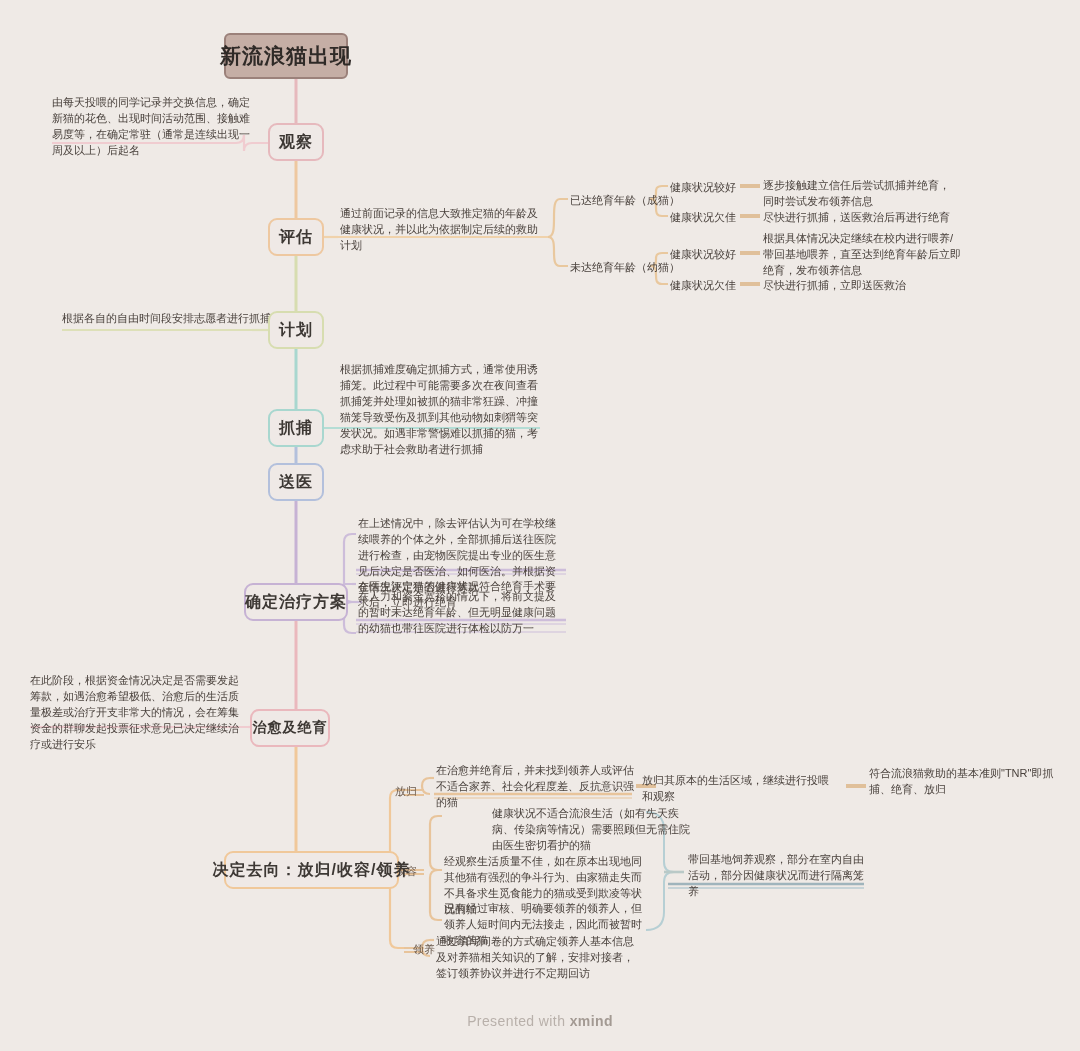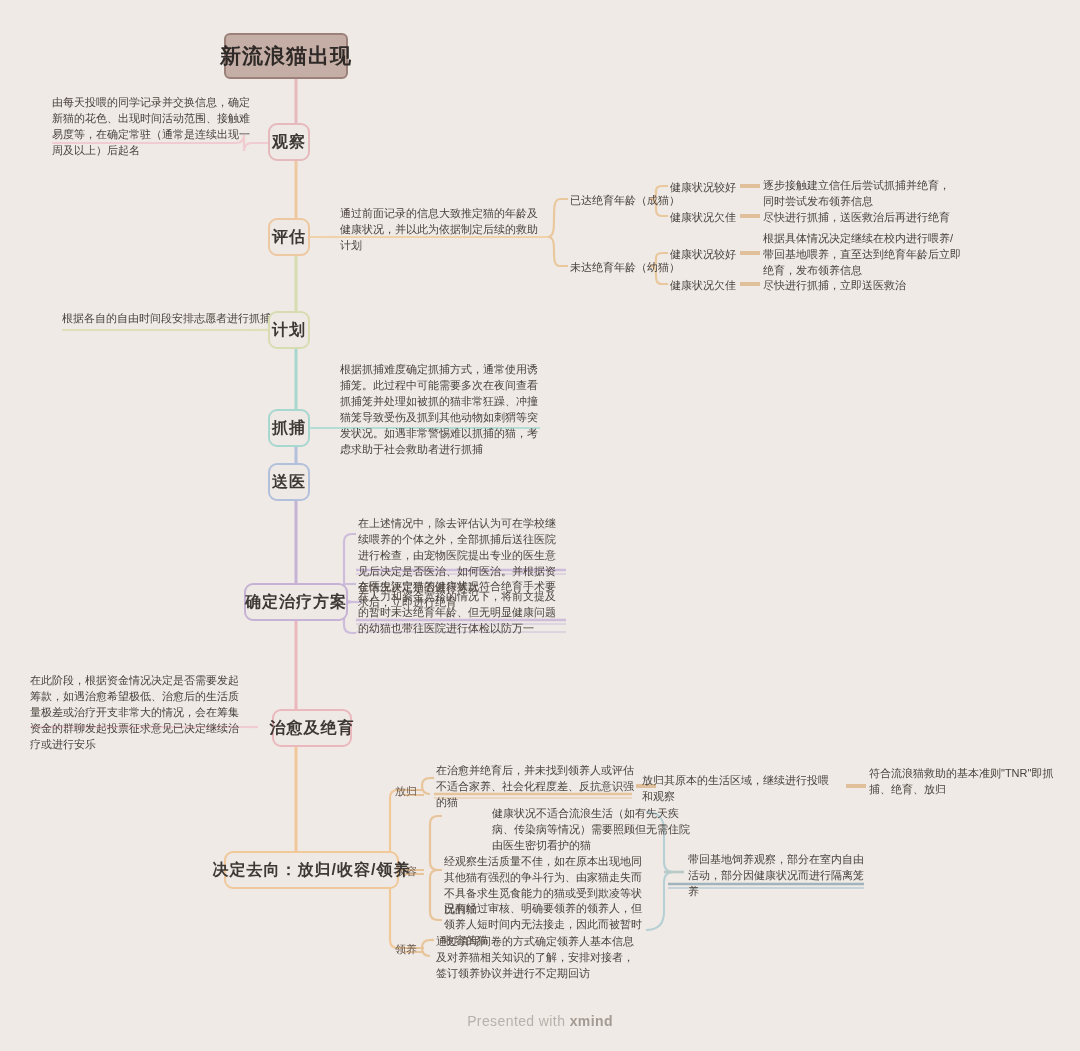--- a/index.html
+++ b/index.html
@@ -46,39 +46,39 @@
   .root {
     left: 224px; top: 33px;
     width: 124px; height: 46px;
     font-size: 21px;
     background: #c5aea5;
     border: 2px solid #9b817a;
     border-radius: 6px;
     color: #2f2a27;
   }
   .lvl1 {
-    width: 42px; height: 38px;
+    width: 56px; height: 38px;
     font-size: 16px;
     left: 268px;
   }
   .n-guancha  { top: 123px; border-color: #e6b9bd; background: #efe9e6; }
   .n-pinggu   { top: 218px; border-color: #eec8a0; background: #efe9e6; }
   .n-jihua    { top: 311px; border-color: #d7ddb0; background: #efe9e6; }
   .n-zhuabu   { top: 409px; border-color: #a8d7cf; background: #efe9e6; }
   .n-songyi   { top: 463px; border-color: #b3c0dc; background: #efe9e6; }
   .n-zhiliao  {
     left: 244px; top: 583px;
     width: 104px; height: 38px;
     font-size: 16px;
     border-color: #c6b2d4; background: #efe9e6;
   }
   .n-zhiyu    {
-    left: 272px; top: 709px;
+    left: 250px; top: 709px;
     width: 80px; height: 38px;
-    font-size: 16px;
+    font-size: 14px;
     border-color: #eab8bd; background: #efe9e6;
   }
   .n-quxiang  {
     left: 209px; top: 851px;
     width: 175px; height: 38px;
     font-size: 16px;
     border-color: #f0c89a; background: #efe9e6; margin-left: 15px;
   }
   
   .txt {
@@ -224,21 +224,21 @@
   <div class="txt" style="left:763px; top:209px; width:210px;">尽快进行抓捕，送医救治后再进行绝育</div>
   <div class="txt" style="left:763px; top:230px; width:200px;">根据具体情况决定继续在校内进行喂养/带回基地喂养，直至达到绝育年龄后立即绝育，发布领养信息</div>
   <div class="txt" style="left:763px; top:277px; width:196px;">尽快进行抓捕，立即送医救治</div>
 
   <div class="txt" style="left:358px; top:515px; width:205px;">在上述情况中，除去评估认为可在学校继续喂养的个体之外，全部抓捕后送往医院进行检查，由宠物医院提出专业的医生意见后决定是否医治、如何医治。并根据资金情况决定是否进行筹款</div>
   <div class="txt" style="left:358px; top:578px; width:205px;">在医生评定猫的健康状况符合绝育手术要求后，立即进行绝育</div>
   <div class="txt" style="left:358px; top:586px; width:205px; top:588px;">在人力和资金宽裕的情况下，将前文提及的暂时未达绝育年龄、但无明显健康问题的幼猫也带往医院进行体检以防万一</div>
 
   <div class="lbl" style="left:395px; top:784px;">放归</div>
   <div class="lbl" style="left:395px; top:864px;">收容</div>
-  <div class="lbl" style="left:395px; top:942px;">领养</div>
+  <div class="lbl" style="left:413px; top:942px;">领养</div>
 
   <div class="txt" style="left:436px; top:762px; width:200px;">在治愈并绝育后，并未找到领养人或评估不适合家养、社会化程度差、反抗意识强的猫</div>
   <div class="txt" style="left:642px; top:772px; width:190px;">放归其原本的生活区域，继续进行投喂和观察</div>
   <div class="txt" style="left:869px; top:765px; width:200px;">符合流浪猫救助的基本准则"TNR"即抓捕、绝育、放归</div>
 
   <div class="txt" style="left:444px; top:805px; width:200px;margin-left:48px;">健康状况不适合流浪生活（如有先天疾病、传染病等情况）需要照顾但无需住院由医生密切看护的猫</div>
   <div class="txt" style="left:444px; top:853px; width:200px;">经观察生活质量不佳，如在原本出现地同其他猫有强烈的争斗行为、由家猫走失而不具备求生觅食能力的猫或受到欺凌等状况的猫</div>
   <div class="txt" style="left:444px; top:900px; width:200px;">已有经过审核、明确要领养的领养人，但领养人短时间内无法接走，因此而被暂时收容的猫</div>
   <div class="txt" style="left:688px; top:851px; width:180px;">带回基地饲养观察，部分在室内自由活动，部分因健康状况而进行隔离笼养</div>
 

